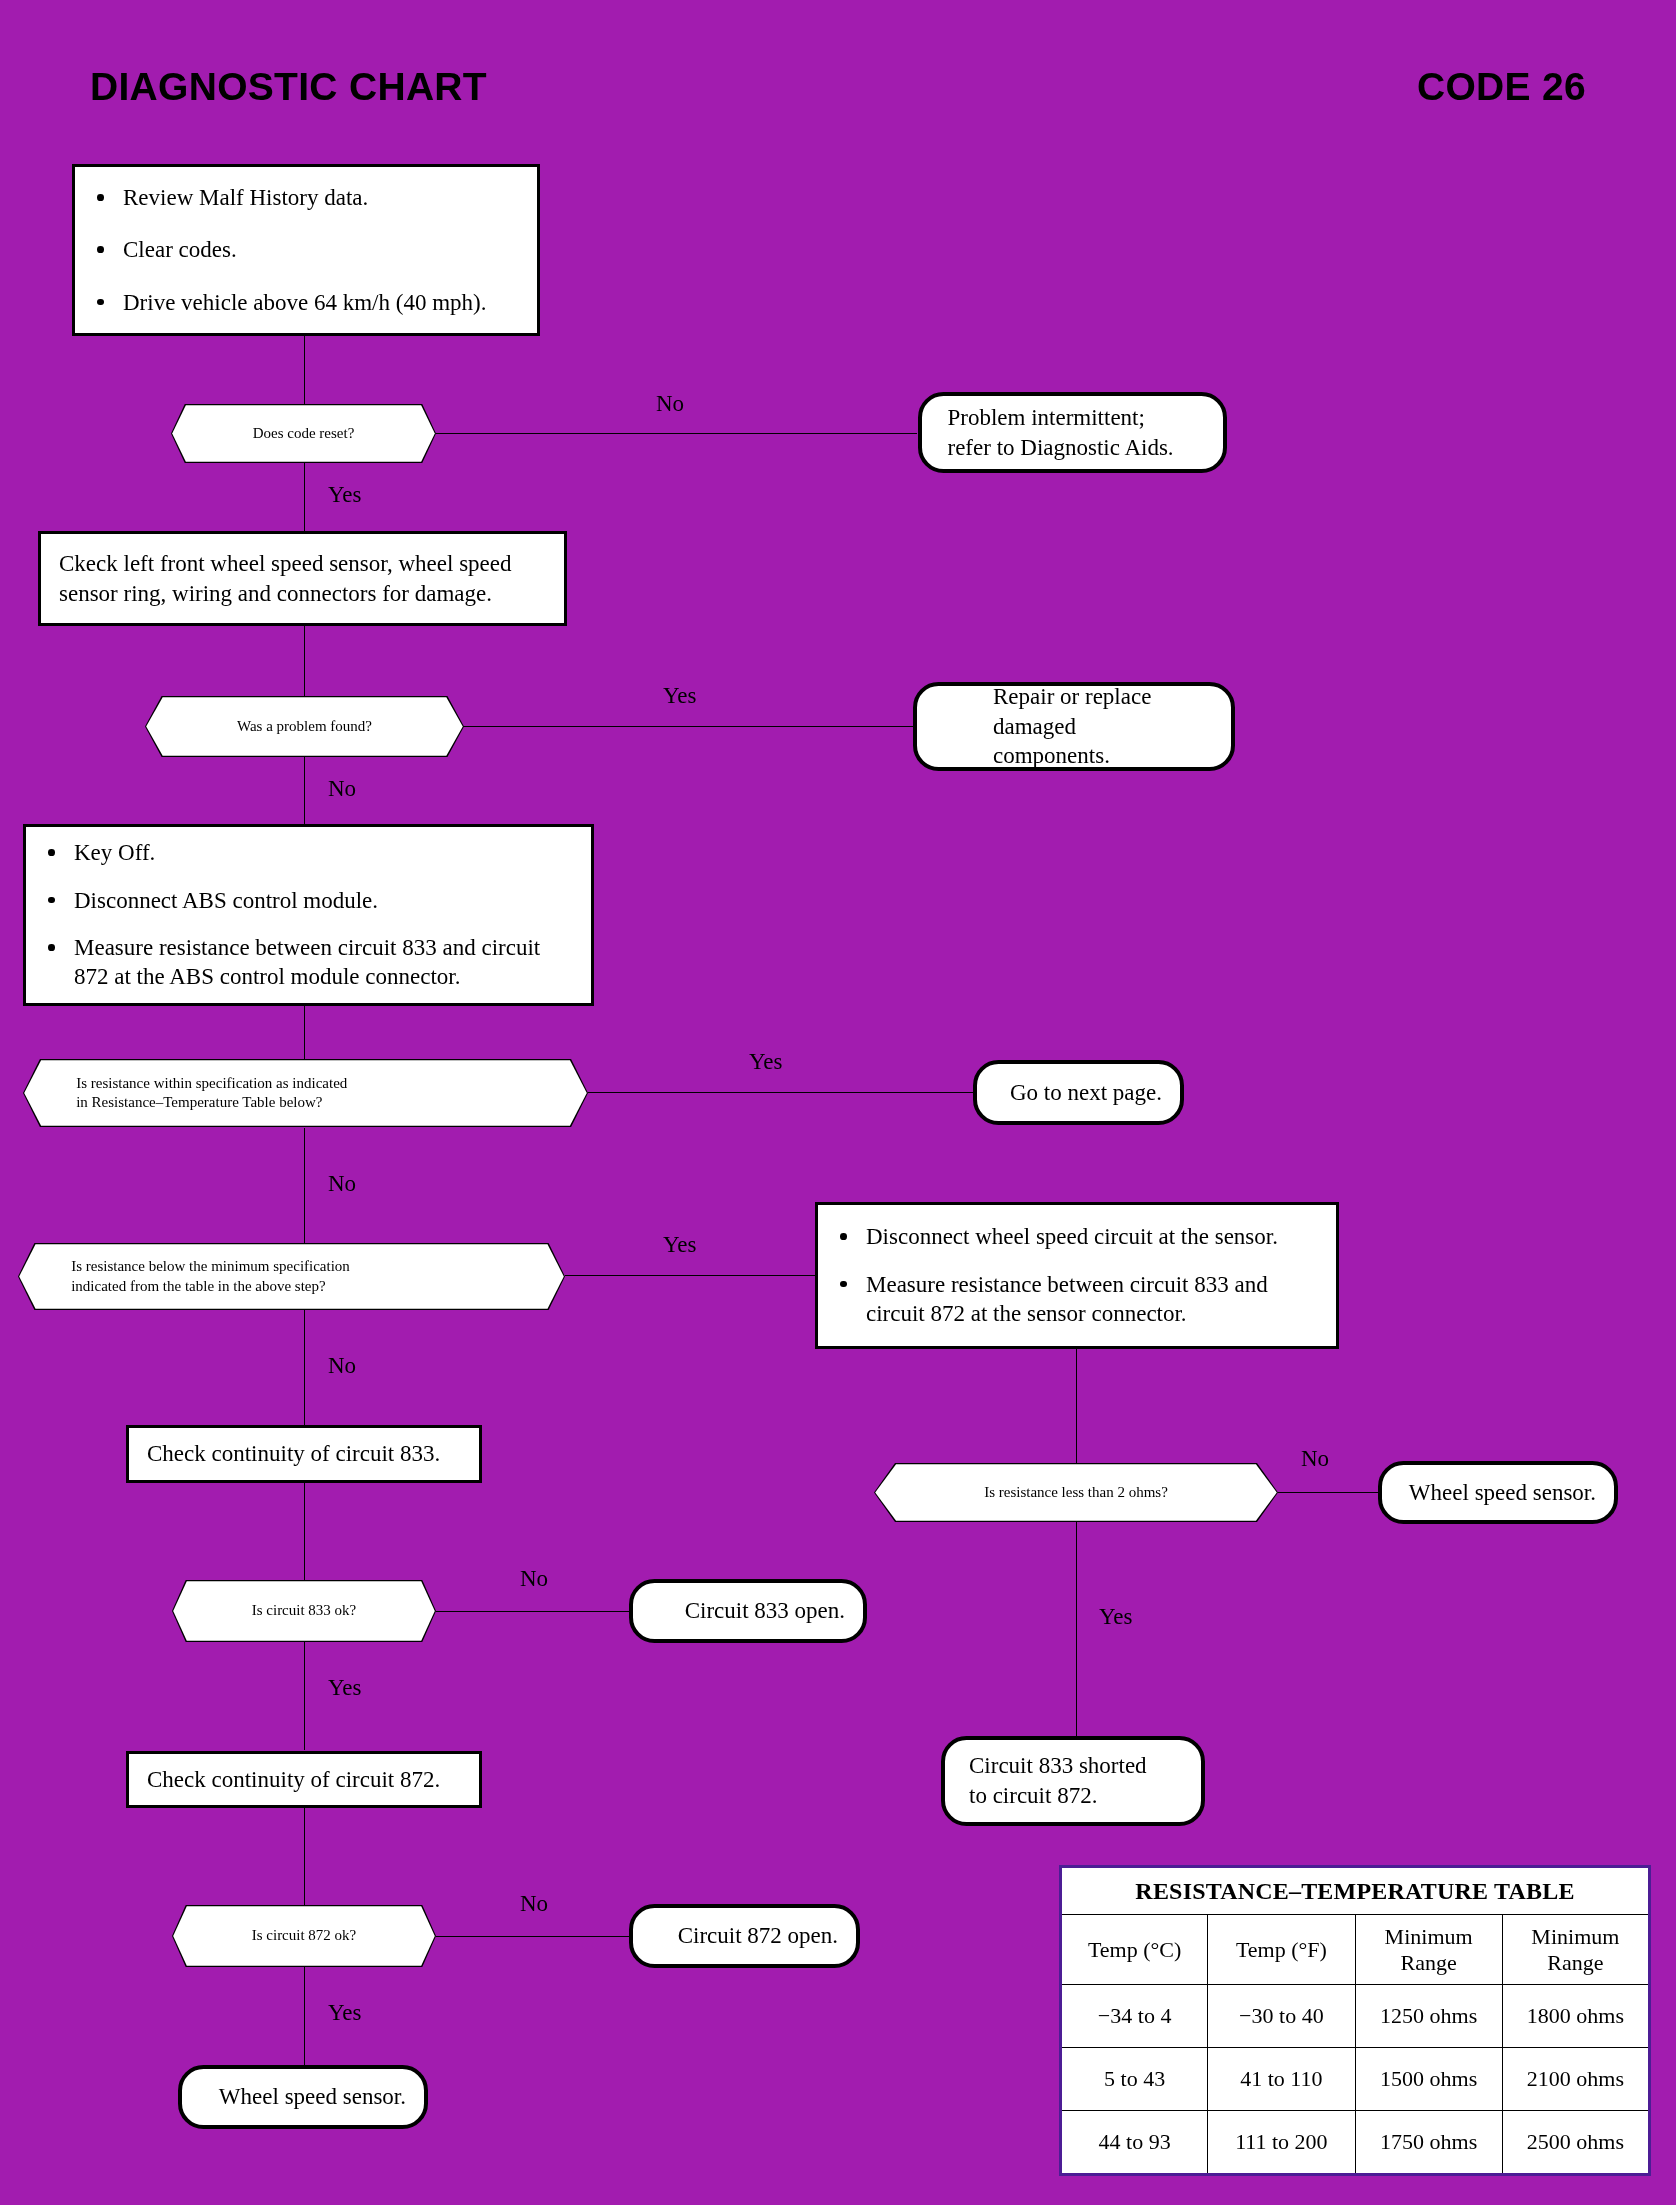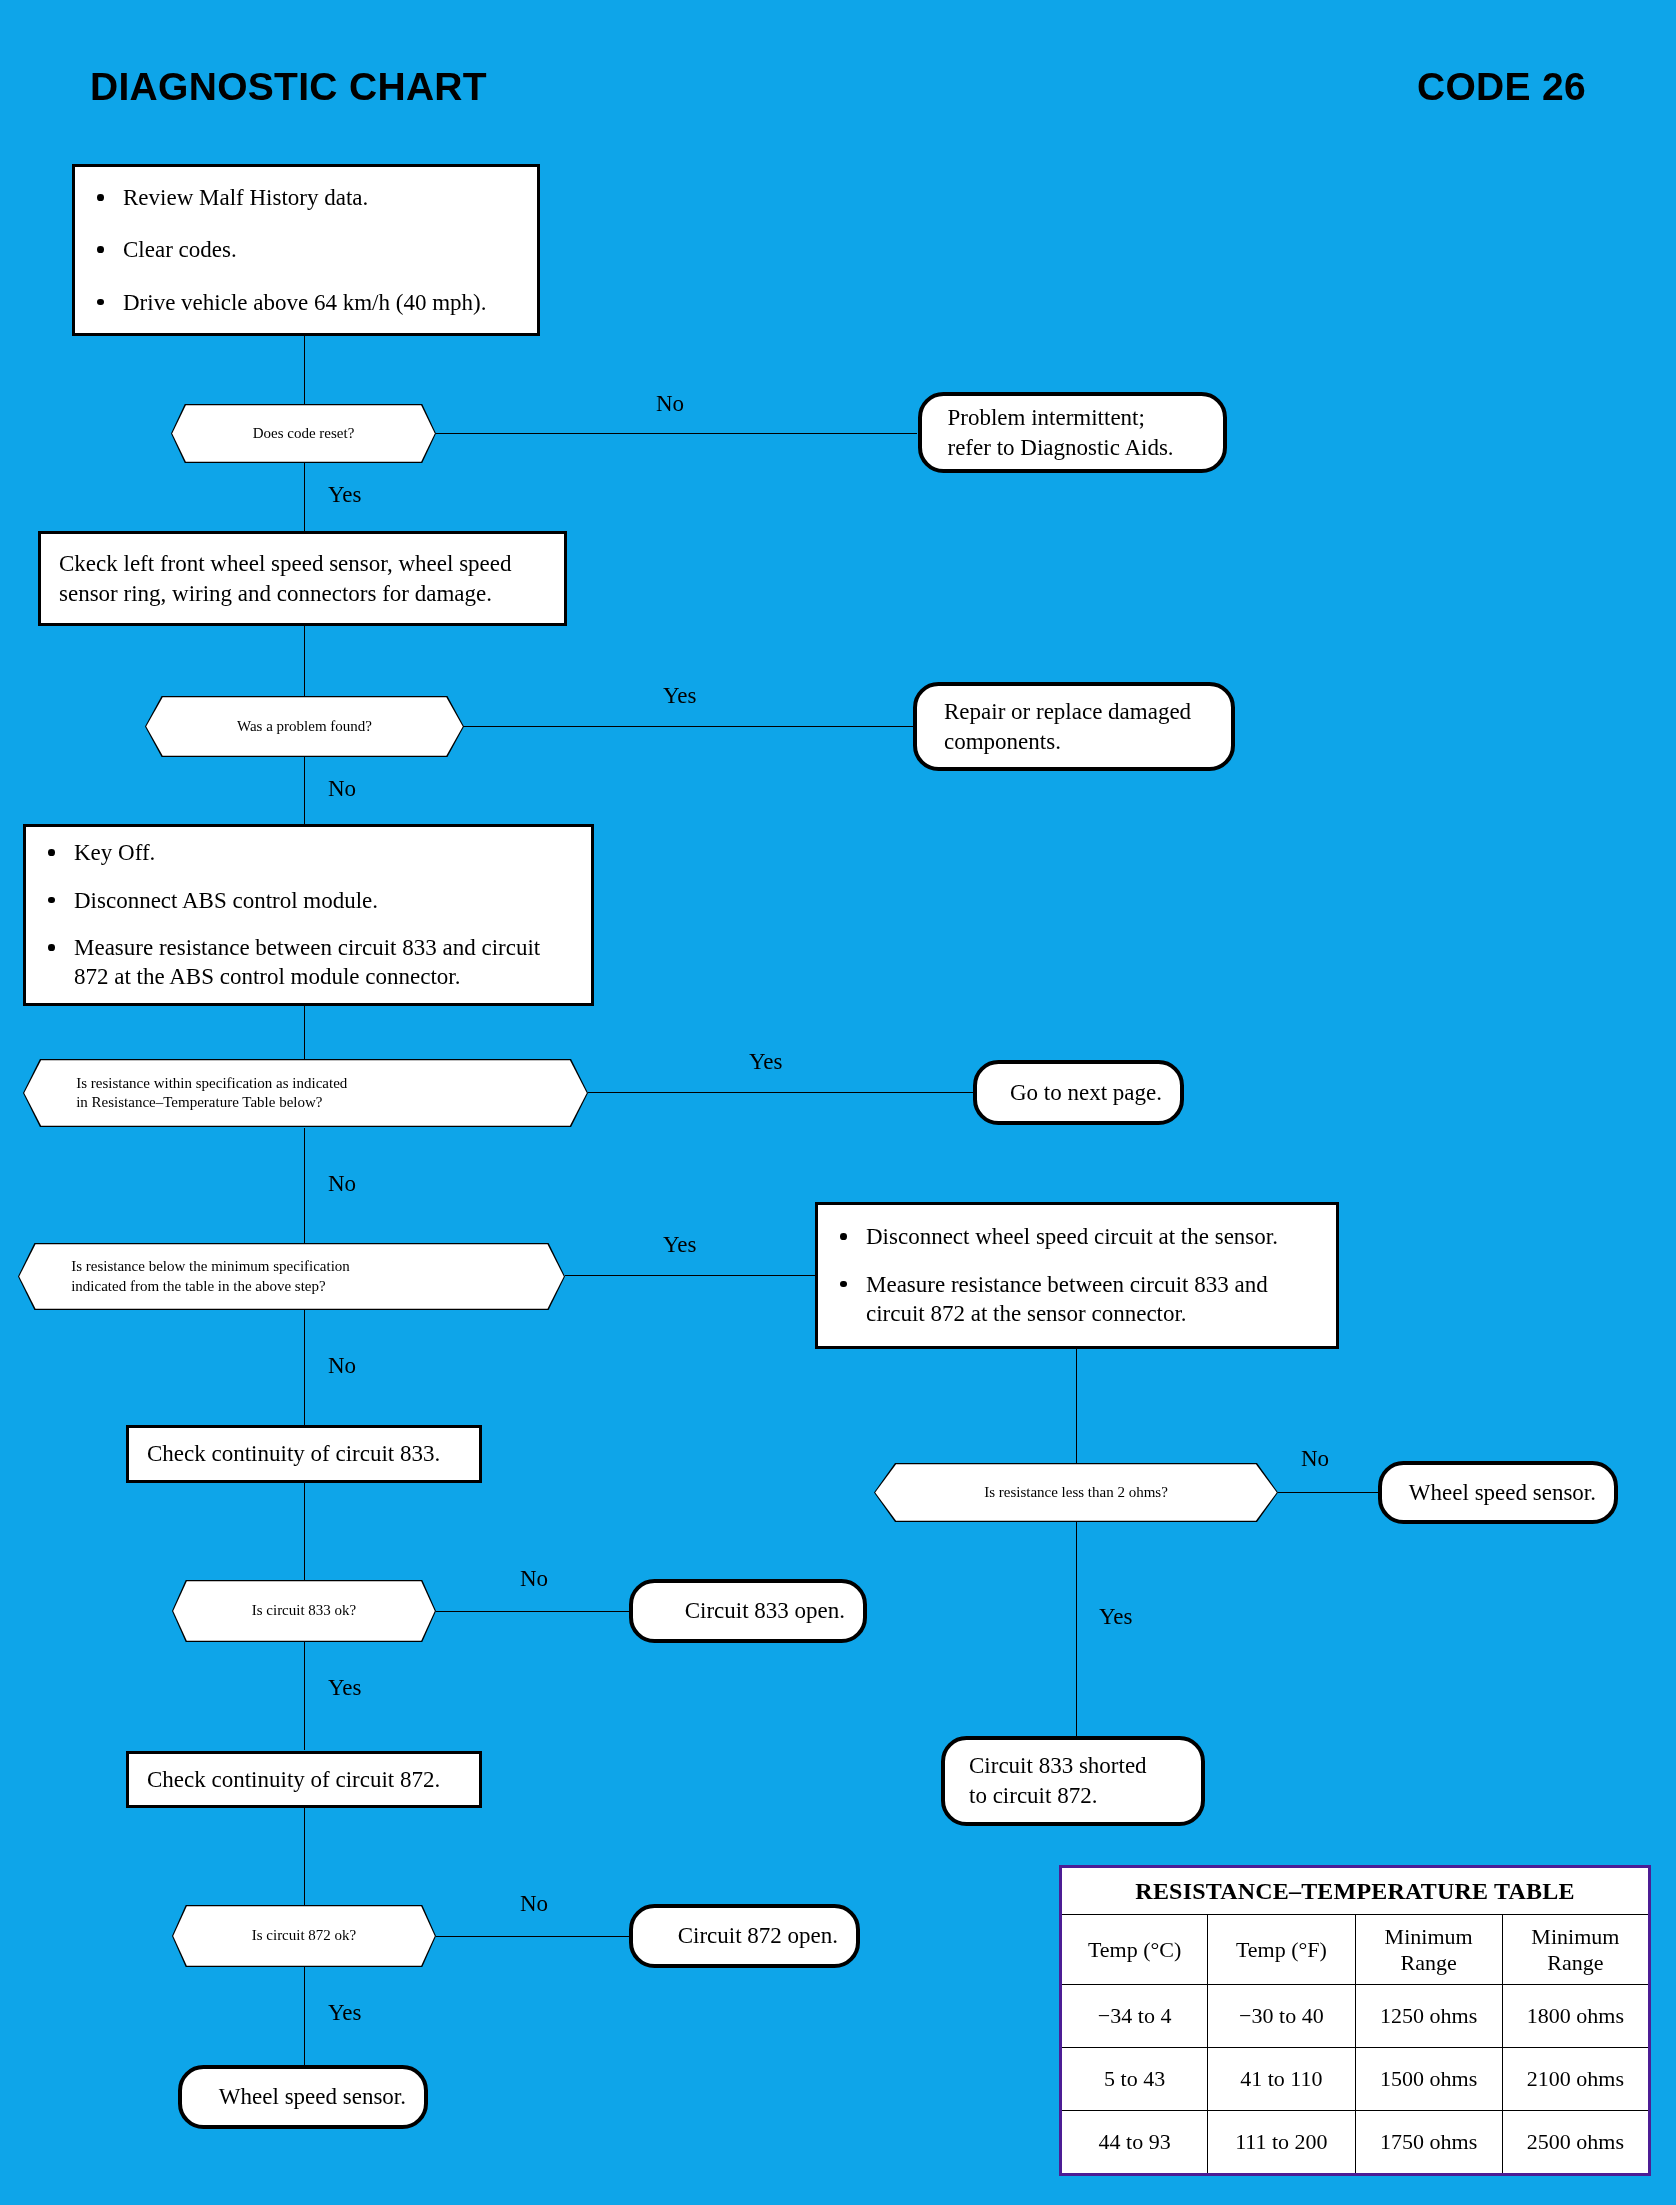--- a/index.html
+++ b/index.html
@@ -4,21 +4,21 @@
 <style>
   html, body {
     margin: 0;
     padding: 0;
     background: #ffffff;
   }
   #page {
     position: relative;
     width: 1676px;
     height: 2205px;
-    background: #0ea5e9;
+    background: #a21caf;
     font-family: "Liberation Serif", "DejaVu Serif", serif;
     color: #000000;
     overflow: hidden;
   }
 
   
   .hdr {
     position: absolute;
     font-family: "Liberation Sans", "DejaVu Sans", sans-serif;
     font-size: 39px;
@@ -221,21 +221,21 @@
   <div class="hexwrap ctr" id="hex-problem-found" style="left:145px; top:696px; width:319px; height:61px;">
     <div class="hexin">
         <div class="htxt">Was a problem found?</div>
       </div>
   </div>
   <div class="line-h" style="left:463px; top:726px; width:450px;"></div>
   <div class="blabel" style="left:663px; top:684px;">Yes</div>
   <div class="blabel" style="left:328px; top:777px;">No</div>
 
   <div class="term" id="term-repair-replace" style="left:913px; top:682px; width:322px; height:89px;">
-    <div class="tin" style="padding-left:27px;">
+    <div class="tin" style="padding-left:36px;margin-left:40px;">
       <div>Repair or replace damaged</div>
       <div>components.</div>
     </div>
   </div>
 
   <div class="pbox" id="box-key-off" style="left:23px; top:824px; width:571px; height:182px;">
     <div class="inner">
       <ul class="blist">
         <li>Key Off.</li>
         <li>Disconnect ABS control module.</li>

